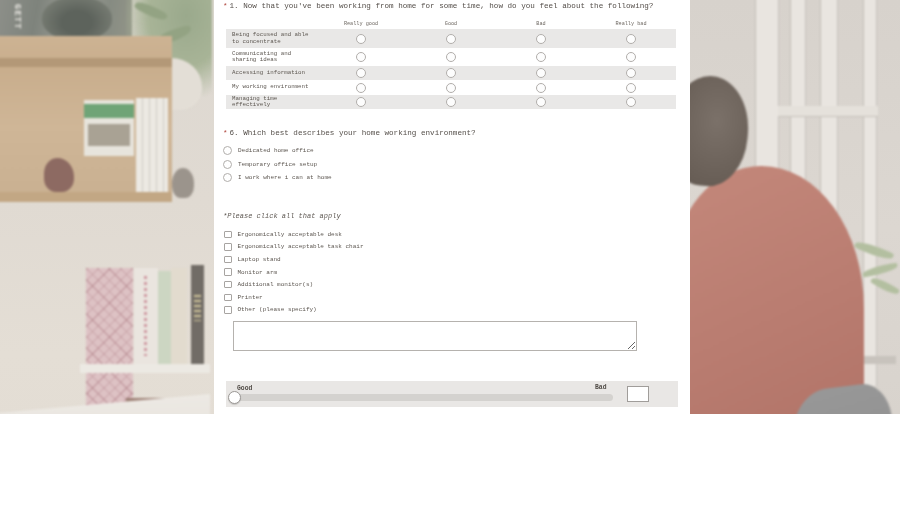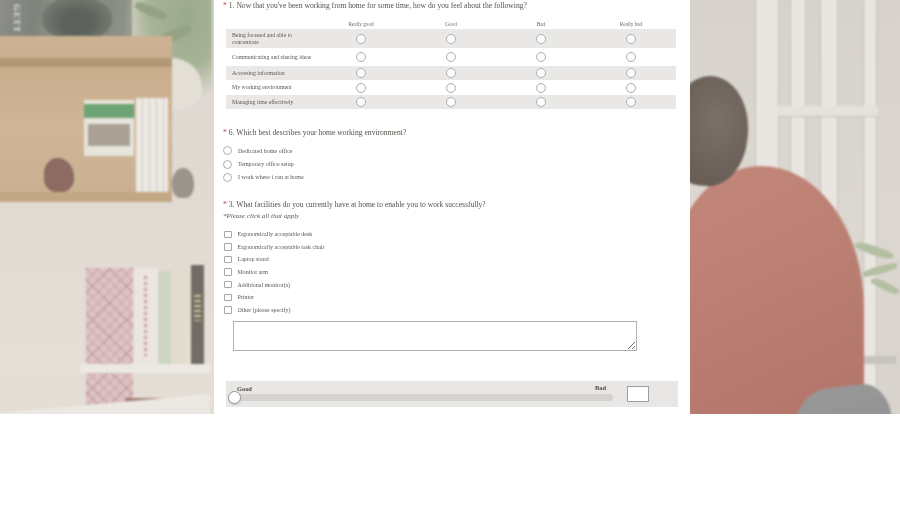--- a/index.html
+++ b/index.html
@@ -1,17 +1,17 @@
 <!DOCTYPE html>
 <html><head>
 <meta charset="utf-8">
 <style>
   html,body{margin:0;padding:0;background:#fff;}
   .scene{position:relative;width:900px;height:414px;overflow:hidden;
-         font-family:Liberation Serif, serif;background:#e5e5e5;}
+         font-family:Liberation Mono, monospace;background:#e5e5e5;}
   .scene *{box-sizing:border-box;}
 
   
   .photo{position:absolute;top:0;height:506px;overflow:hidden;}
   .photo-left{left:0;width:214px;
     background:linear-gradient(180deg,#ddd8d1 0%,#e0dad2 40%,#e4ded5 70%,#e2dcd3 100%);}
   .photo-right{left:690px;width:210px;
     background:linear-gradient(180deg,#d7d2cc 0%,#dcd7d1 45%,#d9d4ce 75%,#d6d0ca 100%);}
   .photo .blurwrap{position:absolute;inset:-4px;filter:blur(1px);}
 
@@ -294,21 +294,20 @@
       <div class="opt" style="height:13.4px;">
         <div class="radio-sm"></div>
         <div class="olabel">Temporary office setup</div>
       </div>
       <div class="opt" style="height:13.4px;">
         <div class="radio-sm"></div>
         <div class="olabel">I work where i can at home</div>
       </div>
     </div>
 
-    <div class="qtitle" style="top:201px;"><span class="req">*</span><span>3. What facilities do you currently have at home to enable you to work successfully?</span></div>
     <div class="qnote" style="top:212px;">*Please click all that apply</div>
     <div class="optlist" style="top:228px;">
       <div class="opt" style="height:12.6px;">
         <div class="cbox"></div>
         <div class="olabel">Ergonomically acceptable desk</div>
       </div>
       <div class="opt" style="height:12.6px;">
         <div class="cbox"></div>
         <div class="olabel">Ergonomically acceptable task chair</div>
       </div>

